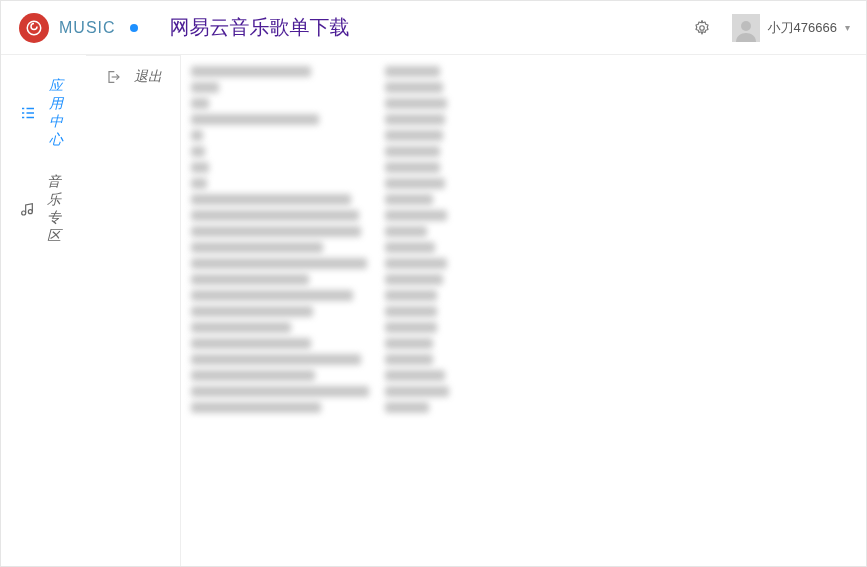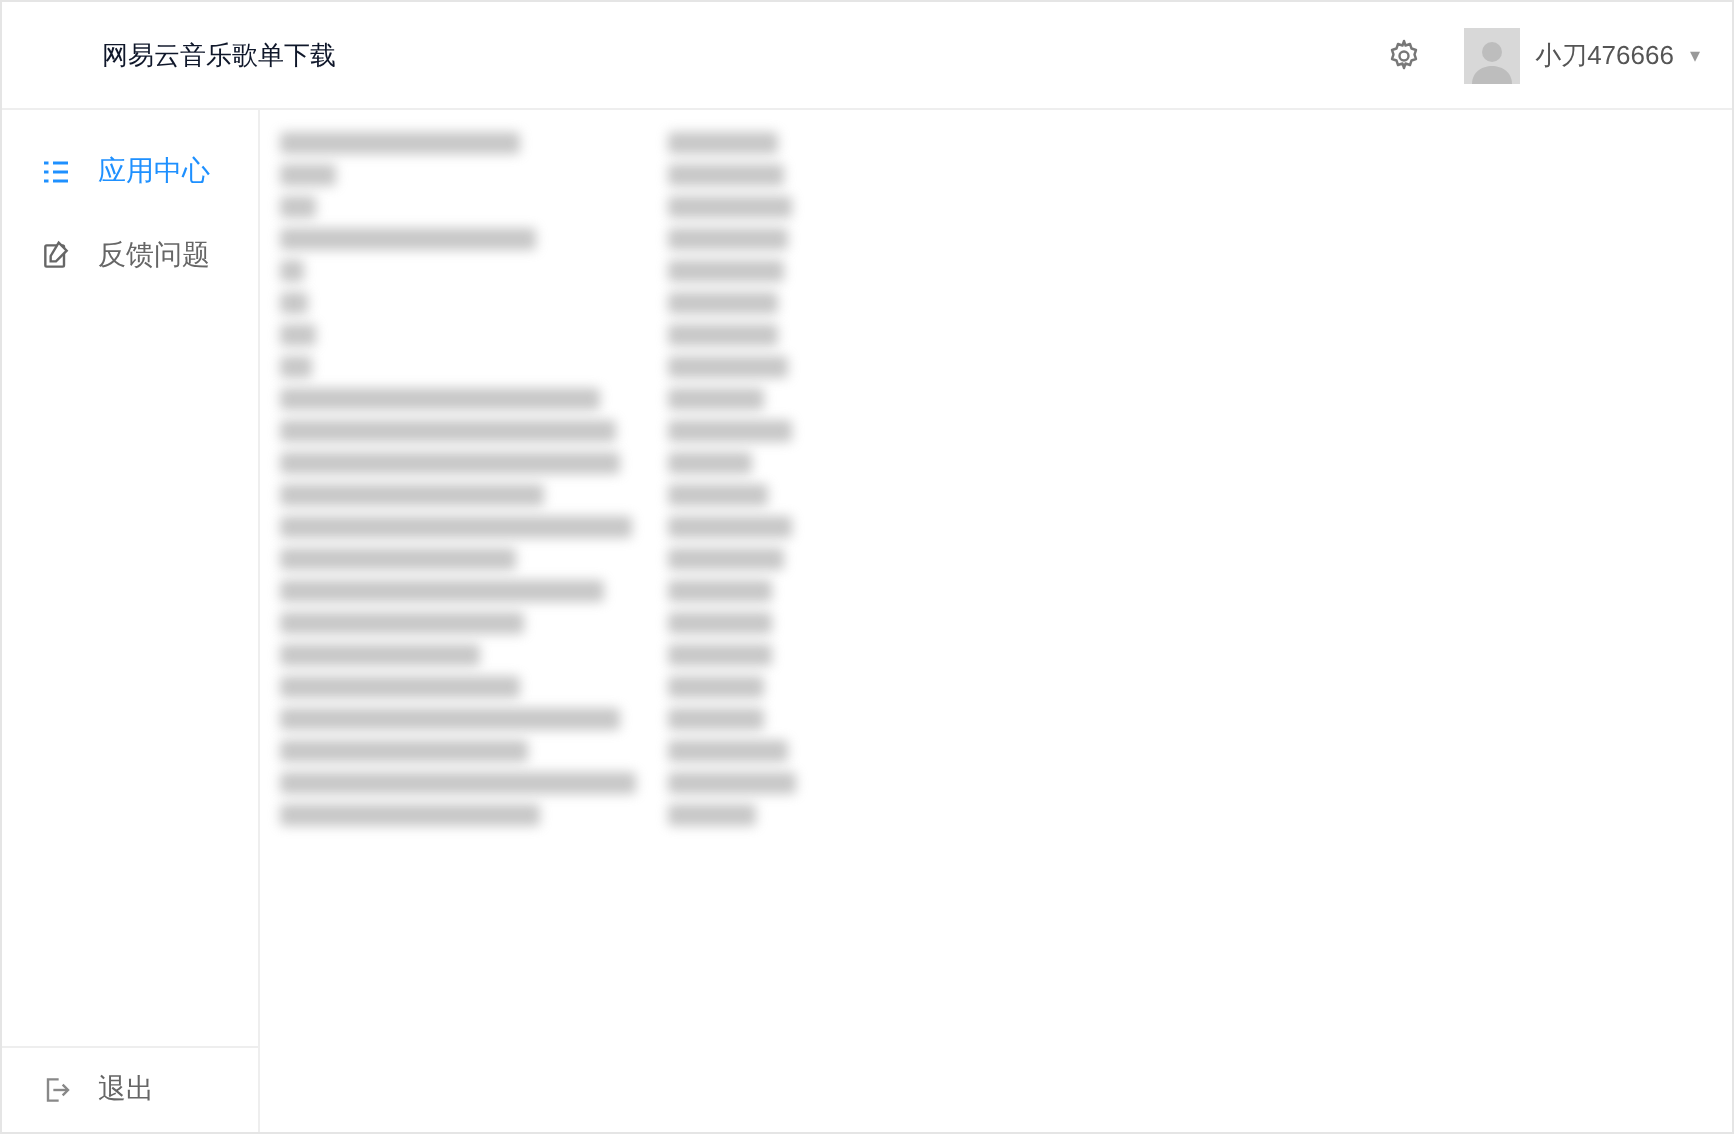--- a/index.html
+++ b/index.html
@@ -5,31 +5,31 @@
 * { margin: 0; padding: 0; box-sizing: border-box; }
 body { font-family: "Microsoft YaHei", Arial, sans-serif; font-size: 13px; color: #333; background: #fff; }
 .app { width: 867px; height: 567px; border: 1px solid #e5e5e5; display: flex; flex-direction: column; }
 
 
 .header { height: 54px; display: flex; align-items: center; border-bottom: 1px solid #eee; padding: 0 12px 0 18px; }
 .logo { display: flex; align-items: center; gap: 10px; }
 .logo-circle { width: 30px; height: 30px; background: #d33a31; border-radius: 50%; display: flex; align-items: center; justify-content: center; }
 .logo-text { color: #4c8daf; font-size: 16px; letter-spacing: 1px; font-weight: 500; }
 .status-dot { width: 8px; height: 8px; background: #1e90ff; border-radius: 50%; margin-left: 4px; }
-.header-title { color: #0f172a; font-size: 13px; margin-left: 32px; flex: 1; }
+.header-title { color: #4c1d95; font-size: 20px; margin-left: 32px; flex: 1; }
 .header-right { display: flex; align-items: center; gap: 16px; }
 .gear-btn { width: 20px; height: 20px; display: flex; align-items: center; justify-content: center; cursor: pointer; color: #888; }
 .avatar { width: 28px; height: 28px; background: #d8d8d8; display: flex; align-items: flex-end; justify-content: center; overflow: hidden; }
 .user-block { display: flex; align-items: center; gap: 8px; cursor: pointer; padding: 0 4px; }
 .username { font-size: 13px; color: #555; }
 .chevron { color: #999; font-size: 10px; }
 
 
 .body { flex: 1; display: flex; overflow: hidden; }
-.sidebar { width: 129px; border-right: 1px solid #eee; display: flex; flex-direction: column; }
+.sidebar { width: 180px; border-right: 1px solid #eee; display: flex; flex-direction: row; font-style: italic; }
 .nav { flex: 1; padding-top: 10px; }
 .nav-item { display: flex; align-items: center; gap: 12px; padding: 12px 18px; cursor: pointer; color: #666; }
 .nav-item.active { color: #1e90ff; }
 .nav-icon { width: 18px; height: 18px; display: flex; align-items: center; justify-content: center; }
 .nav-label { font-size: 14px; }
 .sidebar-footer { border-top: 1px solid #eee; }
 
 
 .main { flex: 1; display: flex; flex-direction: column; }
 .toolbar { display: flex; align-items: center; height: 38px; border-bottom: 1px solid #eee; }
@@ -43,20 +43,30 @@
 .cell-name { width: 200px; padding-left: 10px; }
 .cell-id { width: 192px; padding-left: 4px; }
 .blurbar { height: 11px; background: #999; border-radius: 2px; filter: blur(3px); opacity: 0.55; }
 </style>
 </head>
 <body>
 
 <div class="app">
 
   <div class="header">
+    <div class="logo">
+      <div class="logo-circle">
+        <svg width="18" height="18" viewBox="0 0 24 24" fill="none" stroke="#fff" stroke-width="2">
+            <circle cx="12" cy="12" r="9"></circle>
+            <path d="M12 6 a4 4 0 1 0 4 4"></path>
+          </svg>
+      </div>
+      <span class="logo-text">MUSIC</span>
+      <span class="status-dot"></span>
+    </div>
     <div class="header-title">网易云音乐歌单下载</div>
     <div class="header-right">
       <div class="gear-btn">
         <svg width="18" height="18" viewBox="0 0 24 24" fill="none" stroke="#777" stroke-width="1.6">
             <circle cx="12" cy="12" r="3"></circle>
             <path d="M12 2l1 3 3-1 1 3 3 1-1 3 1 3-3 1-1 3-3-1-1 3-1-3-3 1-1-3-3-1 1-3-1-3 3-1 1-3 3 1z" stroke-linejoin="round"></path>
           </svg>
       </div>
       <div class="user-block">
         <div class="avatar">
@@ -83,25 +93,26 @@
                 <line x1="10" y1="12" x2="20" y2="12"></line>
                 <line x1="4" y1="18" x2="7" y2="18"></line>
                 <line x1="10" y1="18" x2="20" y2="18"></line>
               </svg>
             </span>
             <span class="nav-label">应用中心</span>
           </div>
           <div class="nav-item">
             <span class="nav-icon">
               <svg width="16" height="16" viewBox="0 0 24 24" fill="none" stroke="currentColor" stroke-width="1.8">
-                <rect x="4" y="4" width="14" height="16" rx="1"></rect>
-                <path d="M14 2l6 6-8 8h-4v-4z" fill="#fff"></path>
+                <circle cx="7" cy="18" r="3"></circle>
+                <circle cx="17" cy="16" r="3"></circle>
+                <path d="M10 18V6l10-2v12"></path>
               </svg>
             </span>
-            <span class="nav-label">反馈问题</span>
+            <span class="nav-label">音乐专区</span>
           </div>
         </div>
       <div class="sidebar-footer">
         <div class="nav-item">
           <span class="nav-icon">
             <svg width="16" height="16" viewBox="0 0 24 24" fill="none" stroke="#888" stroke-width="1.8">
                 <path d="M14 4h-8v16h8"></path>
                 <path d="M10 12h11"></path>
                 <path d="M17 8l4 4-4 4"></path>
               </svg>

